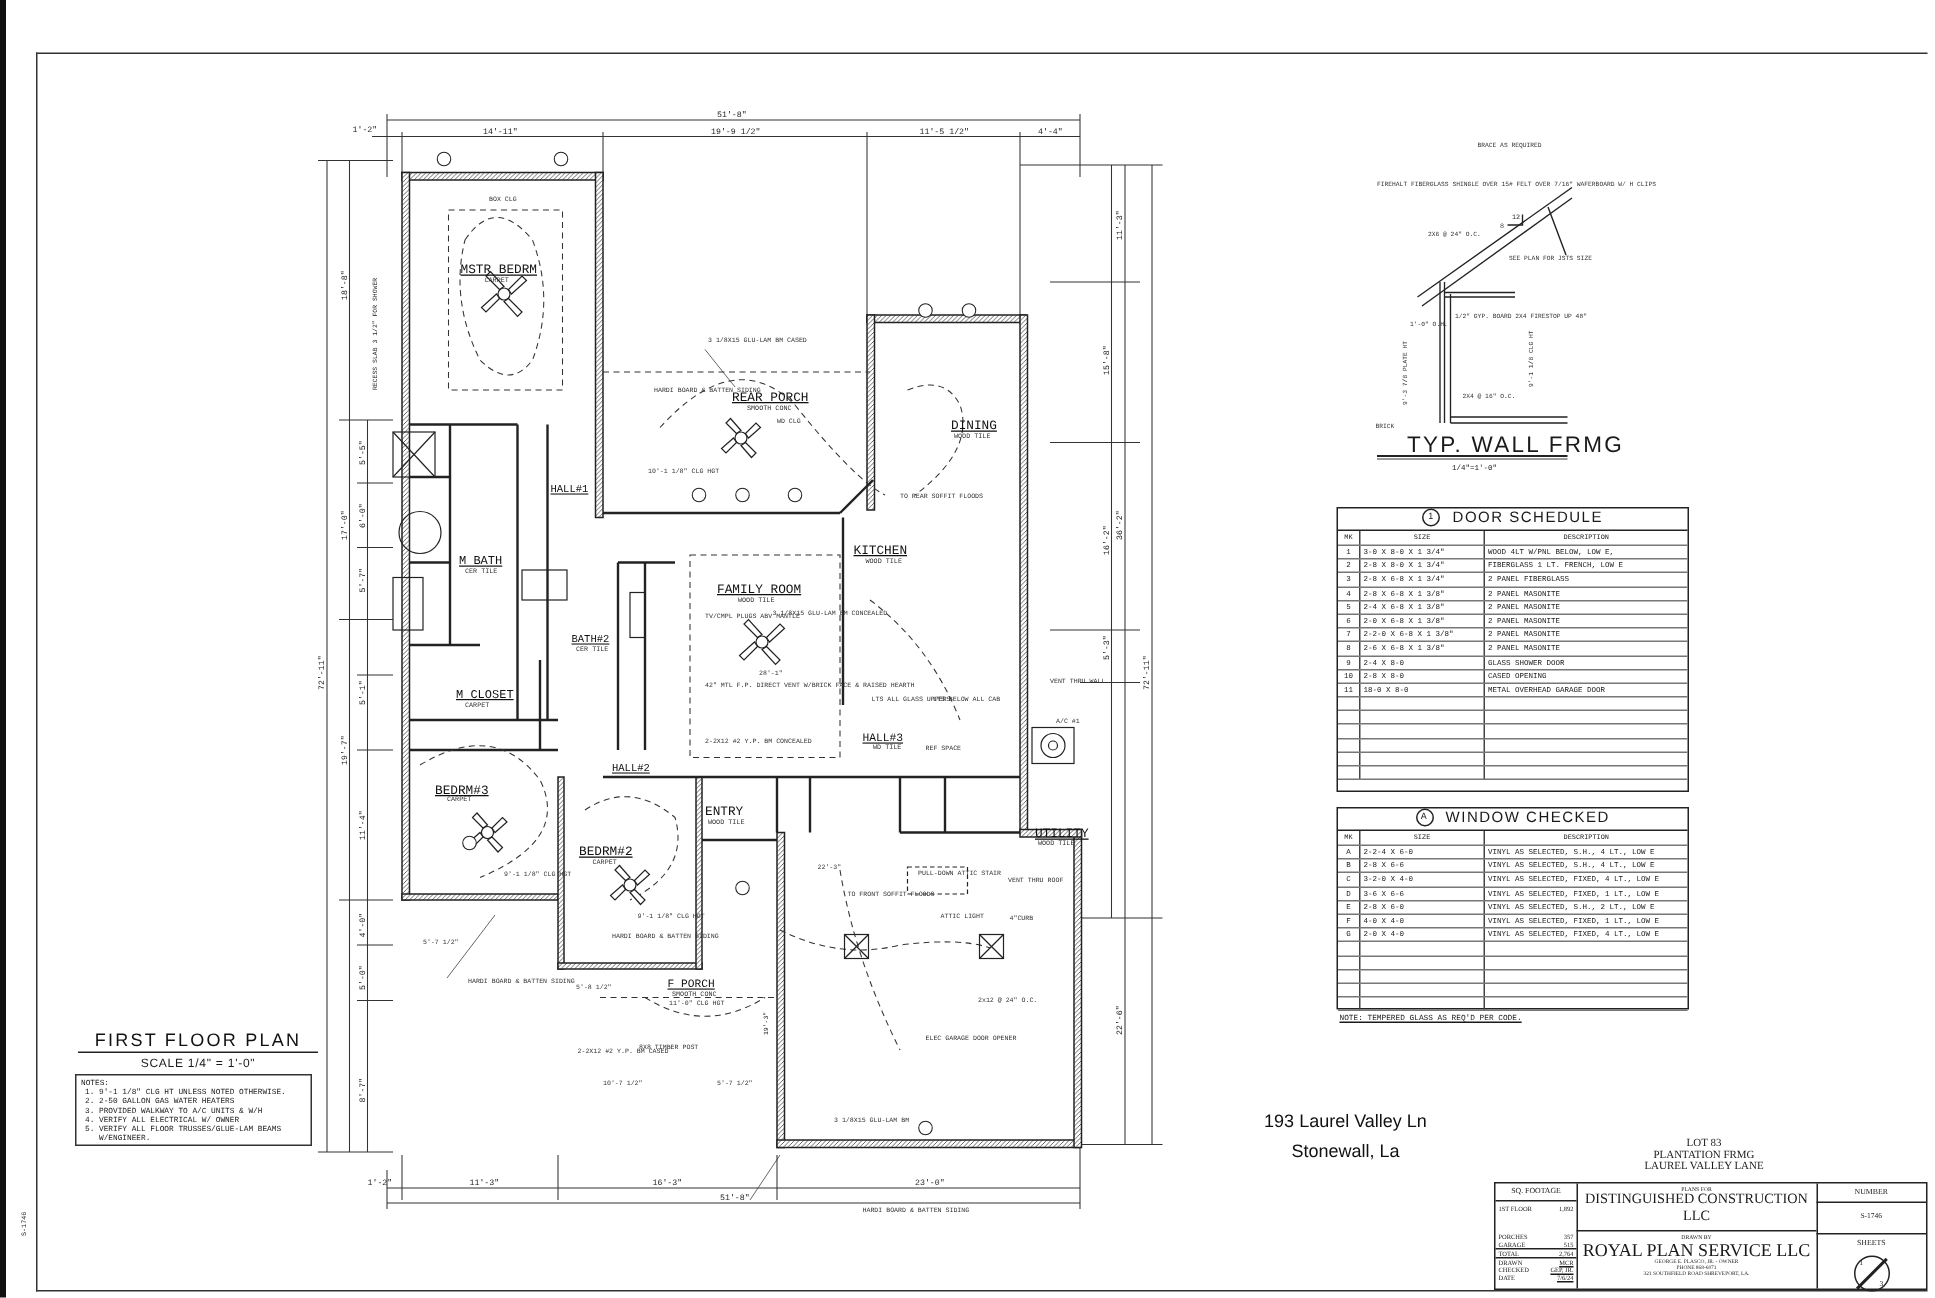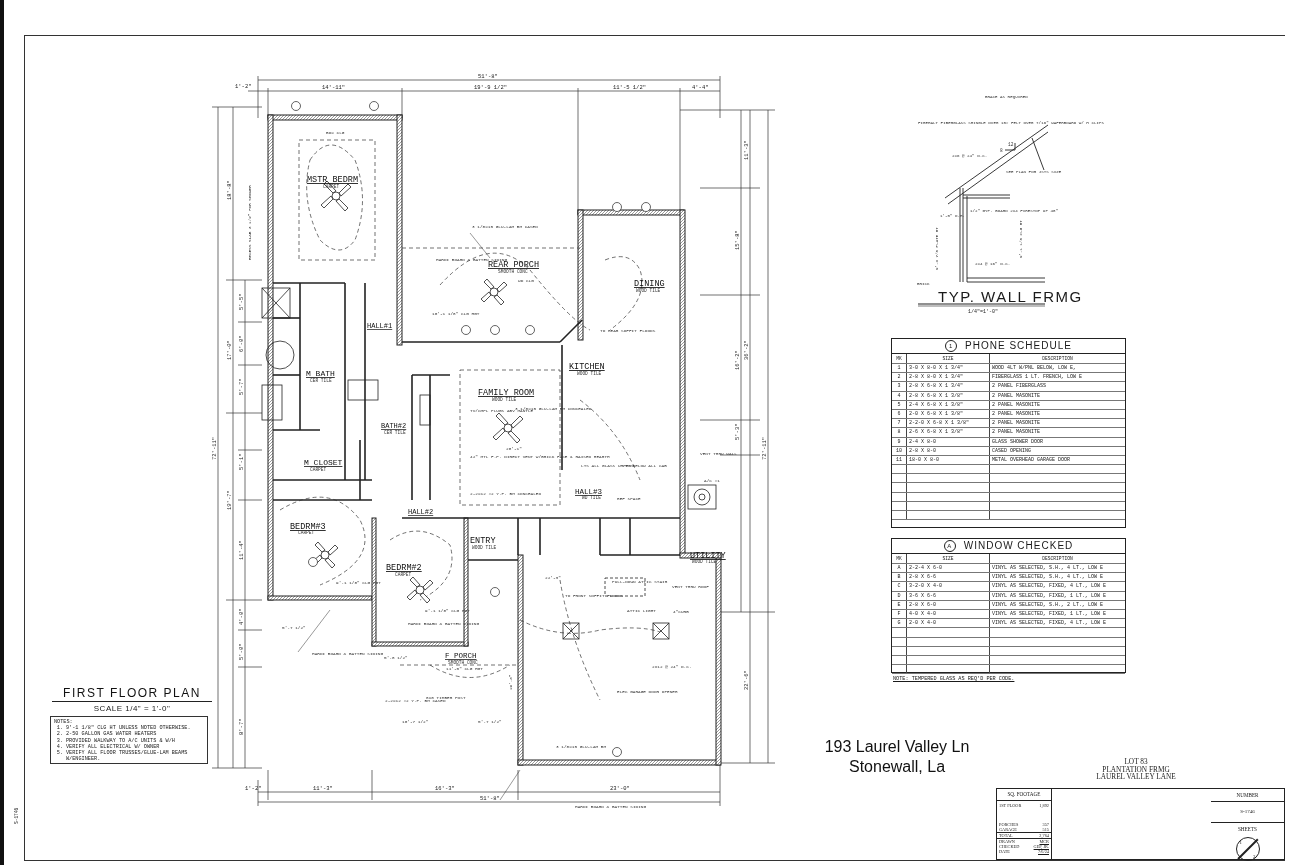--- a/index.html
+++ b/index.html
@@ -13,21 +13,21 @@
   .notes-box{position:absolute;left:50px;top:716px;width:158px;height:48px;border:1px solid #333;font-size:5.2px;line-height:6.2px;padding:2px 3px;box-sizing:border-box;font-family:"Liberation Mono",monospace;}
   .notes-box ol{margin:0;padding-left:12px;}
   .schedule{position:absolute;border:1px solid #222;font-family:"Liberation Mono",monospace;font-size:5px;box-sizing:border-box;background:#fff;}
   .schedule .sched-title{font-family:"Liberation Sans",sans-serif;font-size:10px;text-align:center;border-bottom:1.5px solid #222;height:14px;line-height:14px;letter-spacing:1px;}
   .schedule table{border-collapse:collapse;width:100%;}
   .schedule th,.schedule td{border-right:1px solid #444;border-bottom:1px solid #777;height:8.2px;padding:0 2px;font-weight:normal;text-align:left;white-space:nowrap;}
   .schedule th{text-align:center;height:9px;font-size:4.6px;}
   .schedule td.mk{text-align:center;width:9px;}
   .schedule td:last-child,.schedule th:last-child{border-right:none;}
   .sched-note{position:absolute;left:893px;top:676px;font-size:5.2px;text-decoration:underline;font-family:"Liberation Mono",monospace;}
-  .address{position:absolute;left:812px;top:737px;width:170px;text-align:center;font-size:16px;line-height:20px;color:#111;}
+  .address{position:absolute;left:812px;top:737px;width:170px;text-align:center;font-size:12px;line-height:20px;color:#111;}
   .lot{position:absolute;left:1090px;top:758px;width:92px;text-align:center;font-family:Liberation Serif, serif;font-size:7.3px;line-height:7.5px;}
   .tb{position:absolute;left:996px;top:788px;width:289px;height:72px;border:1px solid #222;box-sizing:border-box;font-family:"Liberation Serif",serif;}
   .tb .sq{position:absolute;left:0;top:0;width:54px;height:70px;border-right:1px solid #222;font-size:4.3px;}
   .tb .sq .hd{text-align:center;border-bottom:1px solid #222;height:11px;line-height:11px;font-size:5.2px;}
   .tb .sq .row{display:flex;justify-content:space-between;padding:0 2px;line-height:5px;}
   .tb .mid{position:absolute;left:54px;top:0;width:160px;height:70px;border-right:1px solid #222;}
   .tb .mid .plansfor{text-align:center;font-size:3.8px;margin-top:2px;}
   .tb .mid .client{text-align:center;font-size:9.5px;line-height:11px;border-bottom:1px solid #222;padding-bottom:3px;}
   .tb .mid .drawnby{text-align:center;font-size:3.8px;margin-top:2px;}
   .tb .mid .firm{text-align:center;font-size:12px;line-height:12px;}
@@ -419,21 +419,21 @@
     <li>VERIFY ALL ELECTRICAL W/ OWNER</li>
     <li>VERIFY ALL FLOOR TRUSSES/GLUE-LAM BEAMS W/ENGINEER.</li>
   </ol>
 </div>
 
 <div class="wall-frmg-title">TYP. WALL FRMG</div>
 <div class="wall-frmg-scale">1/4"=1'-0"</div>
 
 <div class="schedule" style="left:891px;top:338px;width:235px;height:190px;">
   <div class="sched-title">
-    <span style="display:inline-block;width:10px;height:10px;border:1px solid #222;border-radius:50%;font-size:6px;line-height:10px;margin-right:8px;vertical-align:middle;">1</span><span>PHONE SCHEDULE</span>
+    <span style="display:inline-block;width:10px;height:10px;border:1px solid #222;border-radius:50%;font-size:6px;line-height:10px;margin-right:8px;vertical-align:middle;">1</span><span>DOOR SCHEDULE</span>
   </div>
   <table>
     <tbody>
         <tr>
       <th style="width:10px">MK</th>
       <th style="width:78px">SIZE</th>
       <th>DESCRIPTION</th>
     </tr>
     <tr>
           <td class="mk">1</td>
@@ -636,20 +636,29 @@
       </div>
     <div class="row">
         <span>CHECKED</span>
         <span style="text-decoration:underline">GEP, JR.</span>
       </div>
     <div class="row">
         <span>DATE</span>
         <span style="text-decoration:underline">7/6/24</span>
       </div>
   </div>
+  <div class="mid">
+    <div class="plansfor">PLANS FOR</div>
+    <div class="client">DISTINGUISHED CONSTRUCTION LLC</div>
+    <div class="drawnby">DRAWN BY</div>
+    <div class="firm">ROYAL PLAN SERVICE LLC</div>
+    <div class="small">GEORGE E. PLASCO, JR. - OWNER</div>
+    <div class="small">PHONE 868-6071</div>
+    <div class="small">321 SOUTHFIELD ROAD    SHREVEPORT, LA.</div>
+  </div>
   <div class="rt">
     <div class="cell">NUMBER</div>
     <div class="num">S-1746</div>
     <div class="cell" style="border-bottom:none;height:10px;line-height:12px;">SHEETS</div>
     <div class="sheet-circle">
       <span style="position:absolute;left:3px;top:2px;font-size:5px;">1</span>
       <span style="position:absolute;right:3px;bottom:1px;font-size:5px;">3</span>
     </div>
   </div>
 </div>

